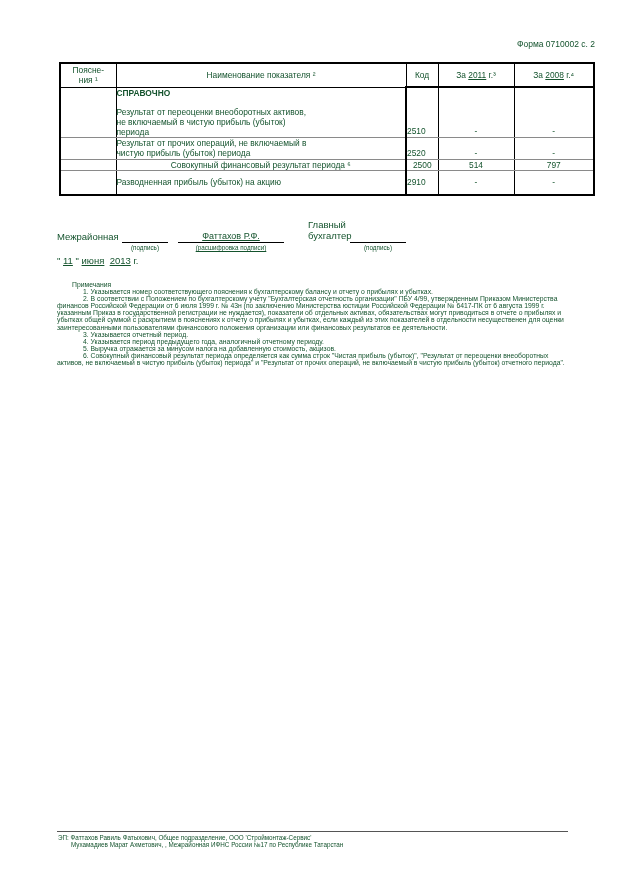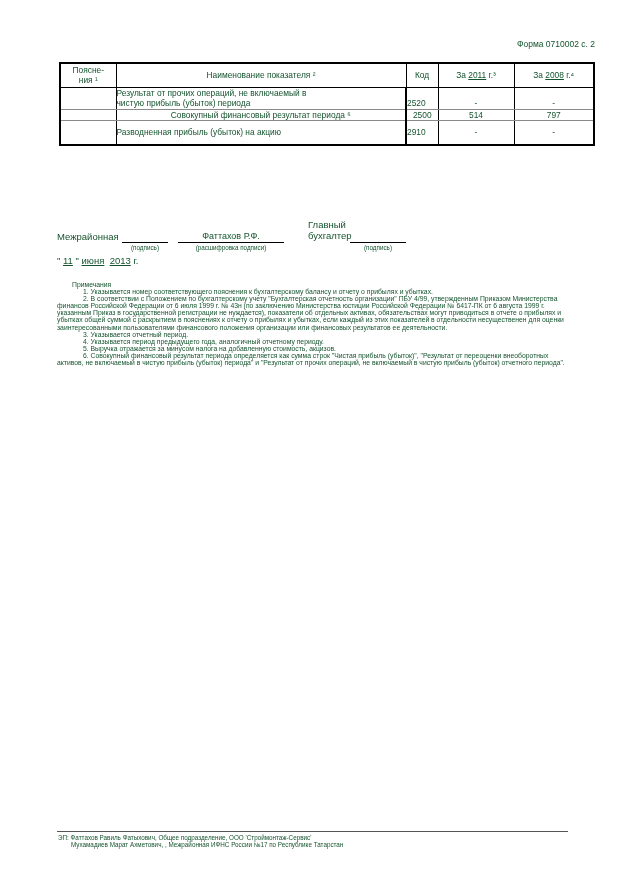--- a/index.html
+++ b/index.html
@@ -68,21 +68,21 @@
   .sig-line {
     height: 15px;
     border-bottom: 1px solid #000;
     font-size: 9px;
     white-space: nowrap;
     display: flex; align-items: flex-end; justify-content: center;
     padding-bottom: 1px;
   }
   .sig-cap { font-size: 6.3px; margin-top: 1px; white-space: nowrap; }
   .g1 { left: 122px; width: 46px; }
-  .g2 { left: 178px; width: 106px; }
+  .g2 { left: 178px; width: 106px; text-decoration: underline; }
   .g3 { left: 350px; width: 56px; }
   .g4 { left: 408px; width: 110px; }
   .date-line { position: absolute; left: 57px; top: 255px; font-size: 9.5px; }
   
   .notes {
     position: absolute;
     left: 57px;
     top: 281px;
     width: 511px;
     font-size: 6.8px;
@@ -126,20 +126,33 @@
       <tr>
         <th>Поясне-
 ния ¹</th>
         <th>Наименование показателя ²</th>
         <th>Код</th>
         <th><span>За </span><span class="u">2011</span><span> г.³</span></th>
         <th><span>За </span><span class="u">2008</span><span> г.⁴</span></th>
       </tr>
     </thead>
     <tbody>
+      <tr class="r1 first-data">
+        <td class="c-expl"></td>
+        <td class="c-name">
+          <div class="caption">СПРАВОЧНО</div>
+          <div class="row1-spacer"></div>
+          <div class="nm">Результат от переоценки внеоборотных активов,
+не включаемый в чистую прибыль (убыток)
+периода</div>
+        </td>
+        <td class="c-code">2510</td>
+        <td class="c-v1">-</td>
+        <td class="c-v2">-</td>
+      </tr>
       <tr class="r2">
         <td class="c-expl"></td>
         <td class="c-name nm">Результат от прочих операций, не включаемый в
 чистую прибыль (убыток) периода</td>
         <td class="c-code">2520</td>
         <td class="c-v1">-</td>
         <td class="c-v2">-</td>
       </tr>
       <tr class="r3">
         <td class="c-expl"></td>

